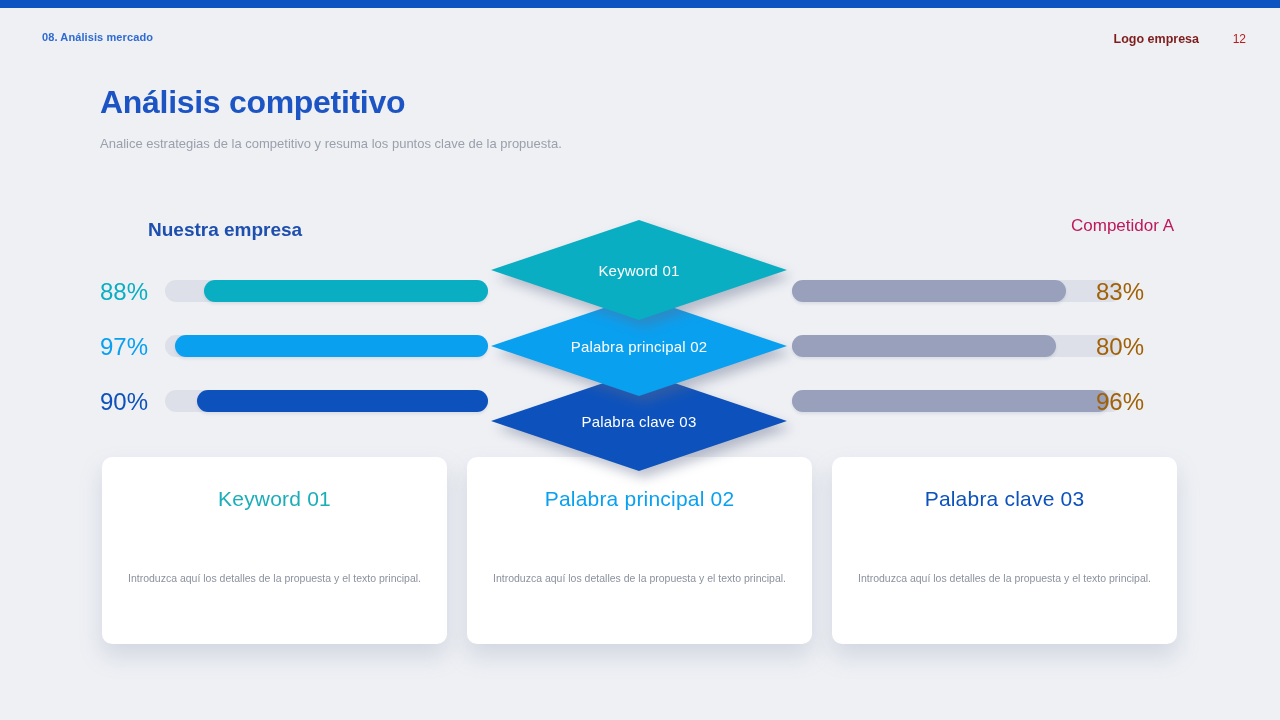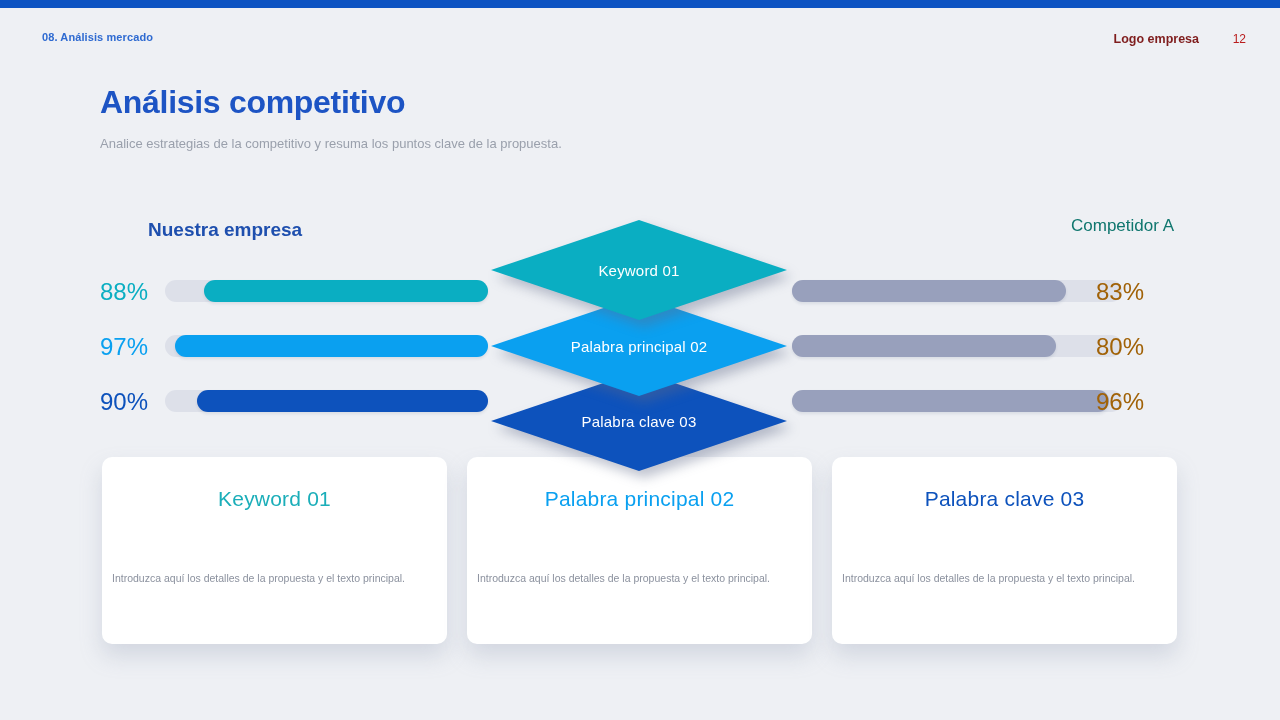--- a/index.html
+++ b/index.html
@@ -28,21 +28,21 @@
   .subtitle {
     position:absolute; left:100px; top:136px;
     font-size:13px; color:#9AA0AC;
   }
   .col-label-left {
     position:absolute; left:100px; top:219px;
     font-size:19px; font-weight:700; color:#1E4FAE;margin-left:48px;
   }
   .col-label-right {
     position:absolute; right:106px; top:216px;
-    font-size:17px; font-weight:500; color:#0f766e;margin-left:15px;
+    font-size:17px; font-weight:500; color:#be185d;margin-left:15px;
   }
   .pct { position:absolute; font-size:24px; font-weight:400; line-height:24px; }
   .pct-left { left:100px; width:60px; text-align:left; }
   .pct-right { left:1096px; color:#a16207; }
   .row1 .pct { top:280px; } .row2 .pct { top:335px; } .row3 .pct { top:390px; }
   .track {
     position:absolute; height:22px; border-radius:11px; overflow:visible;
   }
   .track-left  { left:165px; width:323px; }
   .track-right { left:792px; width:330px; }
@@ -71,21 +71,21 @@
     background:#FFFFFF; border-radius:10px; z-index:10;
     box-shadow:0 12px 22px rgba(140,150,175,0.28);
   }
   .card-1 { left:102px; } .card-2 { left:467px; } .card-3 { left:832px; }
   .card-title {
     margin-top:30px; text-align:center;
     font-size:21px; font-weight:500; letter-spacing:.2px;
   }
   .card-body {
     position:absolute; top:115px; left:10px; right:10px;
-    text-align:left; font-size:10.5px; color:#8B919E; white-space:nowrap;
+    text-align:center; font-size:10.5px; color:#8B919E; white-space:nowrap;
   }
 </style>
 </head>
 <body>
 
 <div class="slide">
 
   <div class="topbar" style="background-color: rgb(13, 83, 194);"></div>
 
   <div class="breadcrumb">08. Análisis mercado</div>

